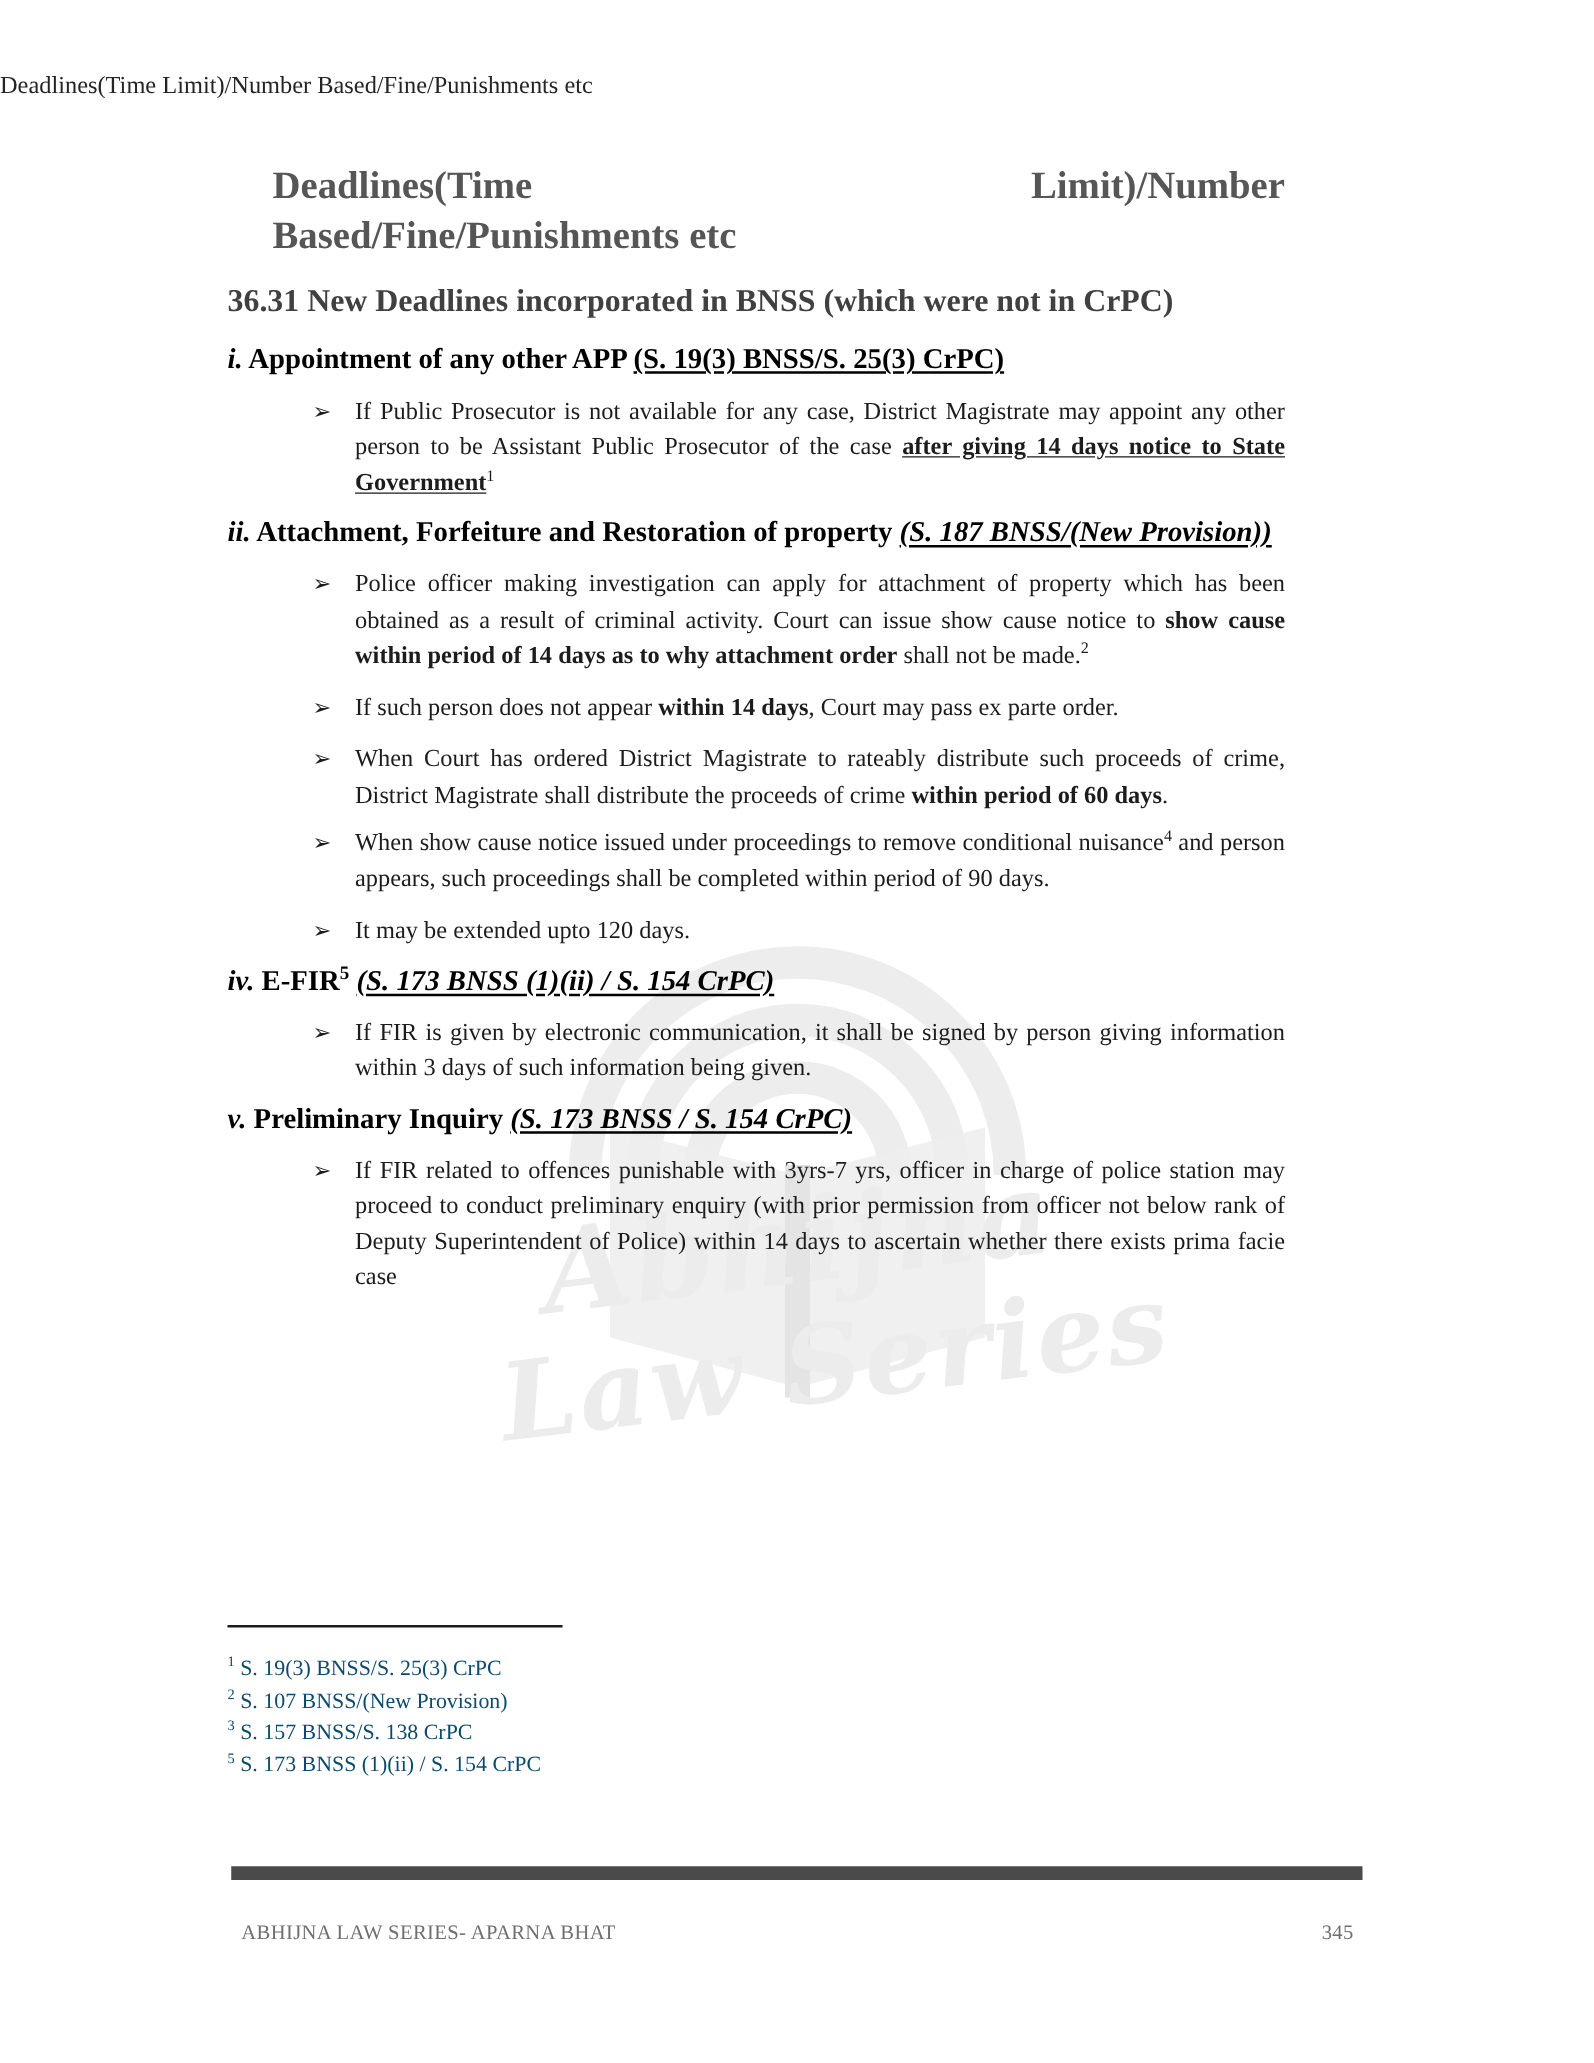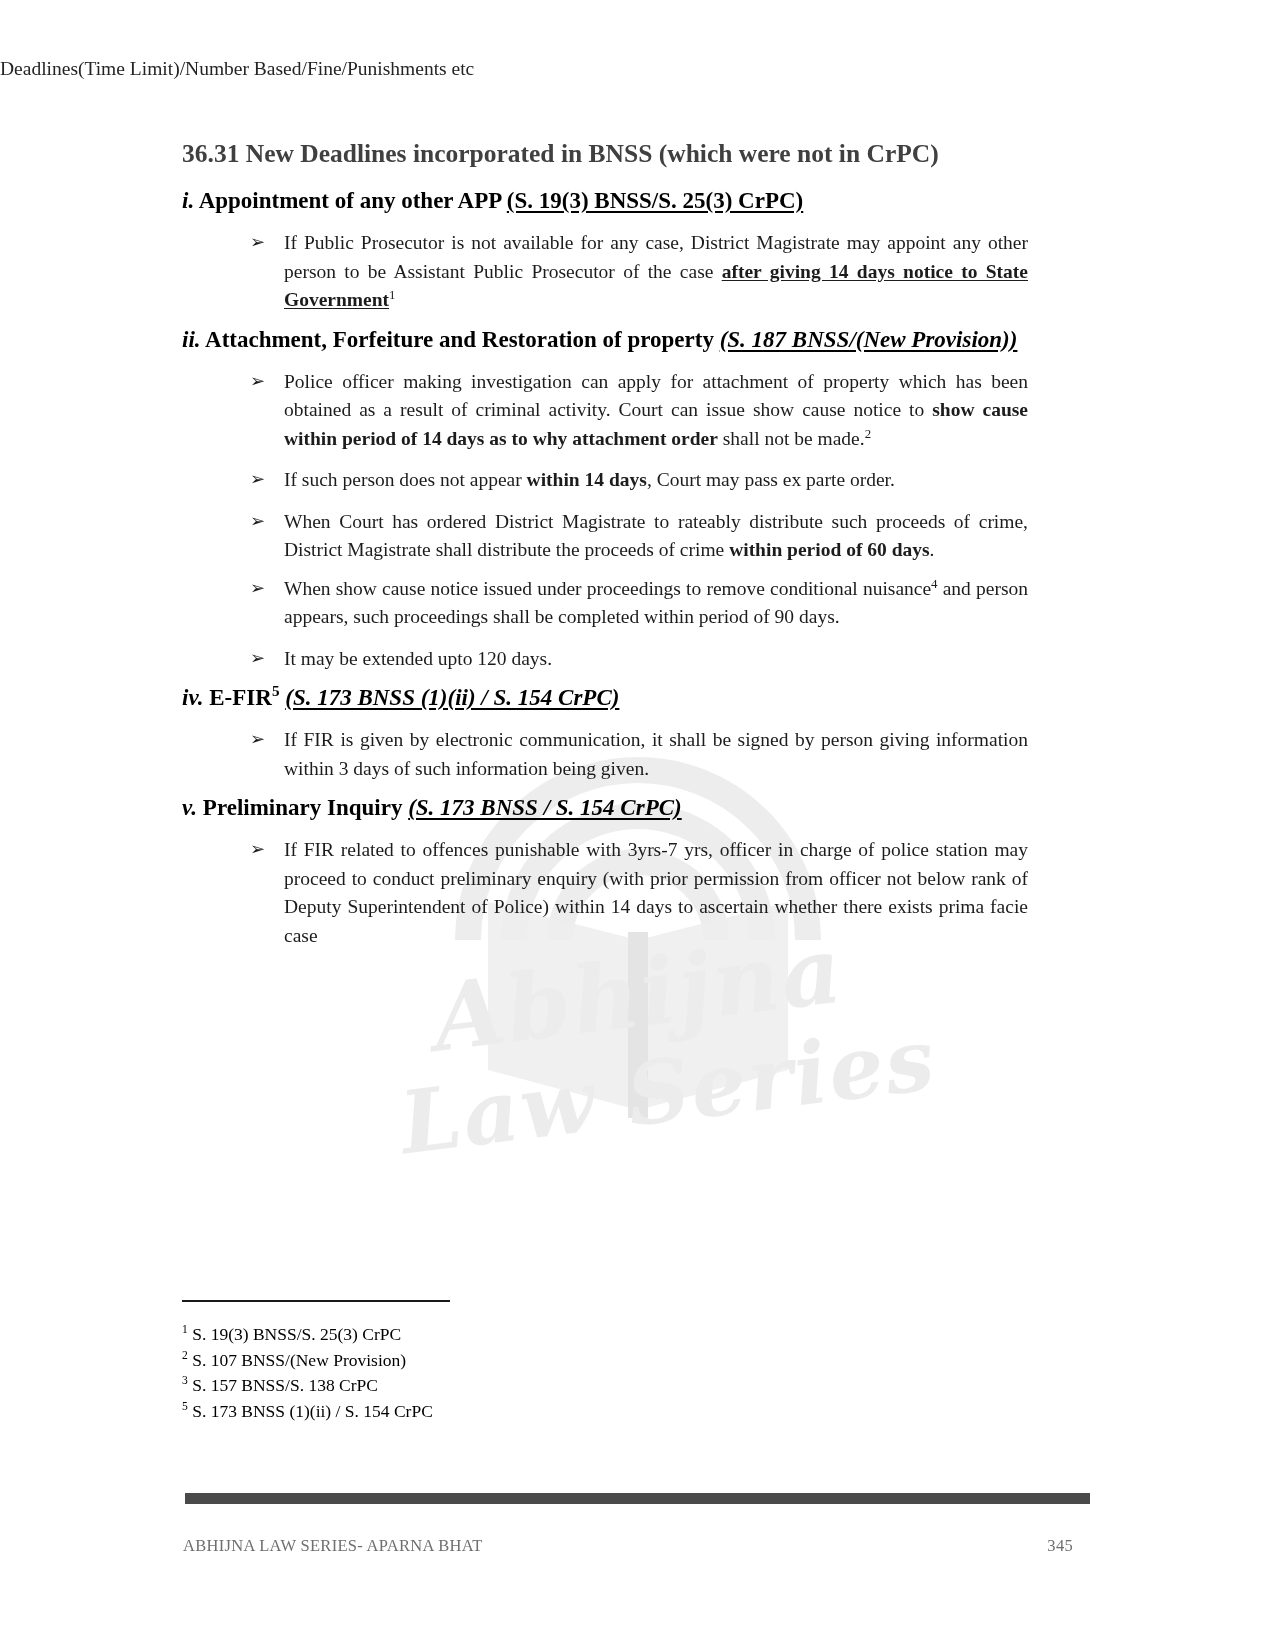--- a/index.html
+++ b/index.html
@@ -145,36 +145,36 @@
   .footnotes {
     position: absolute;
     left: 182px;
     top: 1322px;
     width: 700px;
     z-index: 2;
   }
   .footnotes div {
     font-size: 17.5px;
     line-height: 1.47;
-    color: #000000;
+    color: #0c4a6e;
   }
 
   
   .footer-bar {
     position: absolute;
     left: 185px;
     top: 1493px;
     width: 905px;
     height: 11px;
     background: #4a4a4a;
     z-index: 2;
   }
   .footer-row {
     position: absolute;
-    left: 183px;
+    left: 193px;
     top: 1536px;
     width: 890px;
     display: flex;
     justify-content: space-between;
     align-items: baseline;
     font-size: 16.5px;
     color: #6f6f6f;
     letter-spacing: 0.3px;
     z-index: 2;
   }
@@ -198,20 +198,24 @@
       <rect x="300" y="292" width="20" height="186" fill="#e4e4e4"></rect>
     </svg>
     <div class="wm-script one">Abhijna</div>
     <div class="wm-script two">Law Series</div>
   </div>
 
   <div class="running-header">Deadlines(Time Limit)/Number Based/Fine/Punishments etc</div>
 
   <div class="content">
 
+    <div class="doc-title">
+      <span>Deadlines(Time Limit)/Number</span>
+      <span class="ln2">Based/Fine/Punishments etc</span>
+    </div>
 
     <h2 class="section">
       <span>36.31</span>
       <span>New Deadlines incorporated in BNSS (which were not in CrPC)</span>
     </h2>
 
     <div id="items-host">
         <h3 class="subhead"><span class="roman">i.</span> <span>Appointment of any other APP</span> <span class="cite-plain">(S. 19(3) BNSS/S. 25(3) CrPC)</span></h3>
         <ul class="bullets">
           <li><span class="arrow">➢</span><span>If Public Prosecutor is not available for any case, District Magistrate may appoint any other person to be Assistant Public Prosecutor of the case </span><span class="bu">after giving 14 days notice to State Government</span><sup>1</sup></li>

